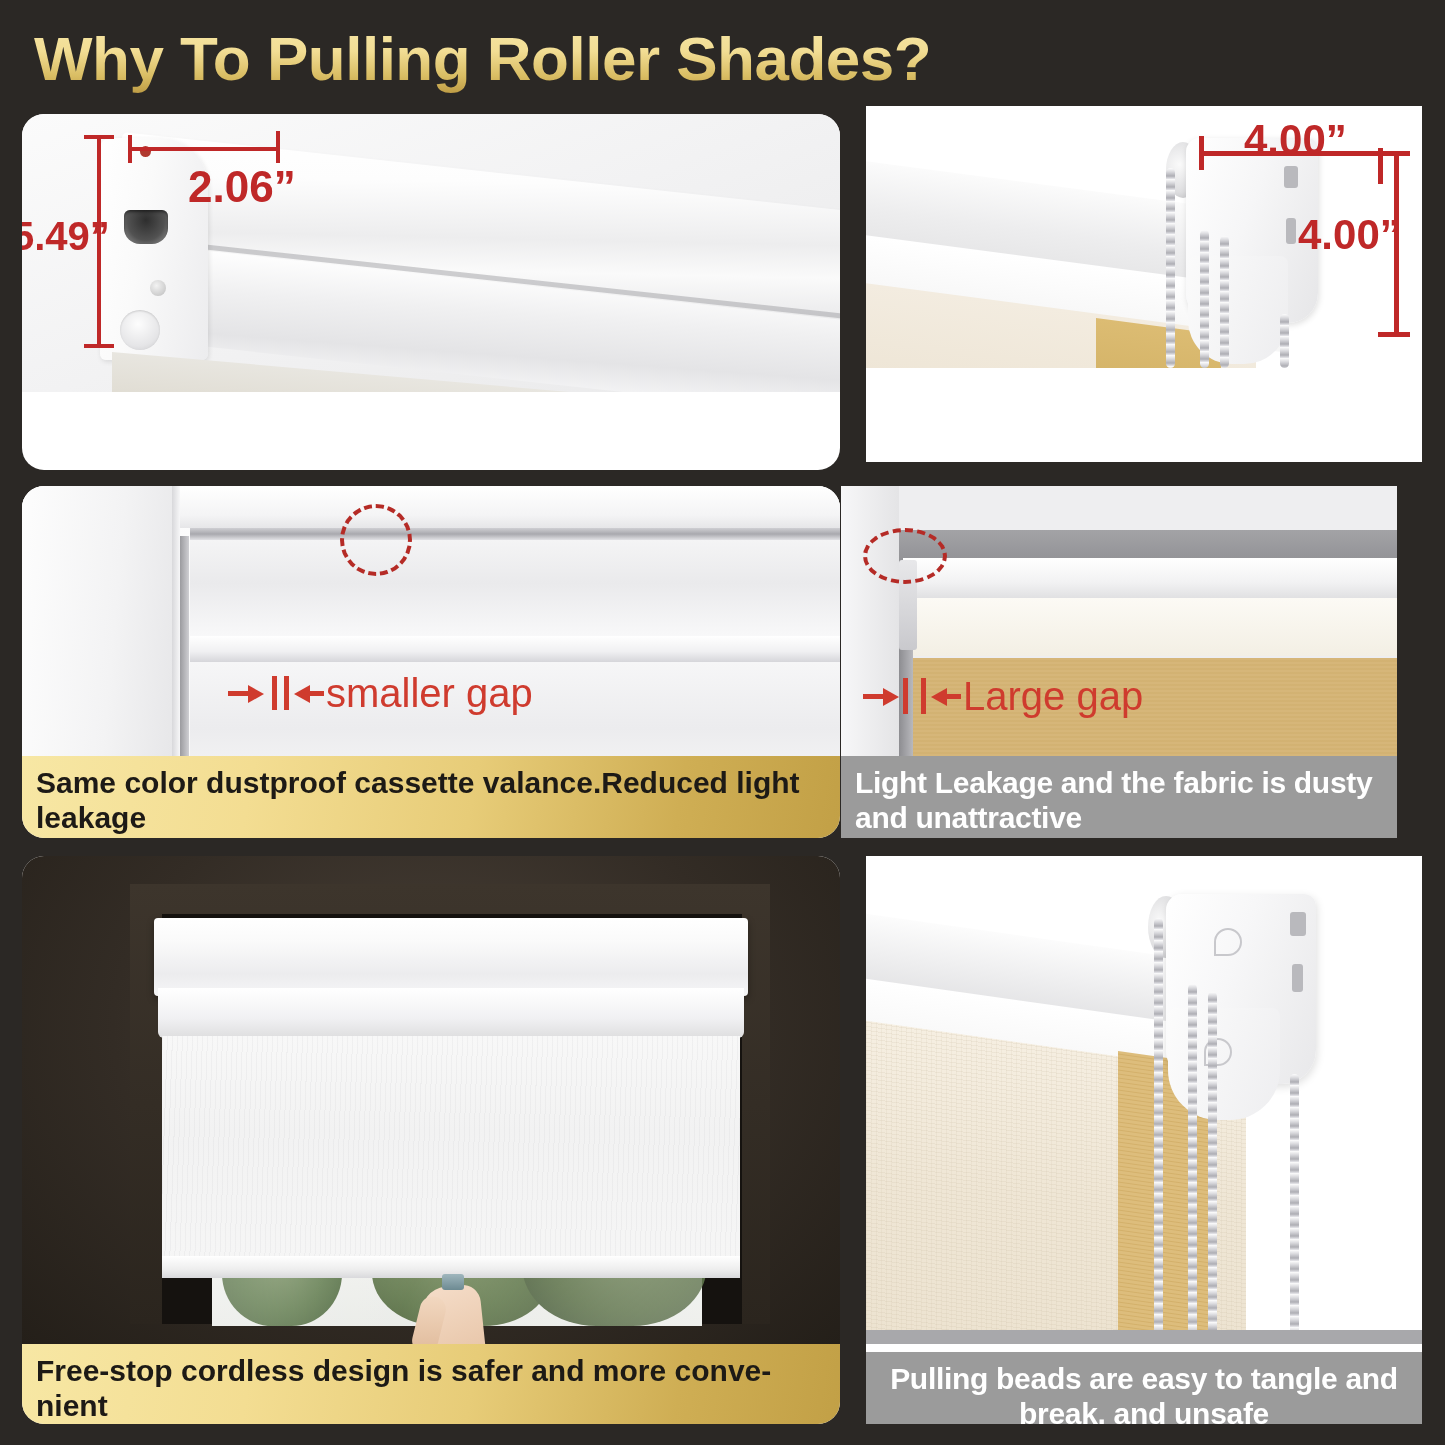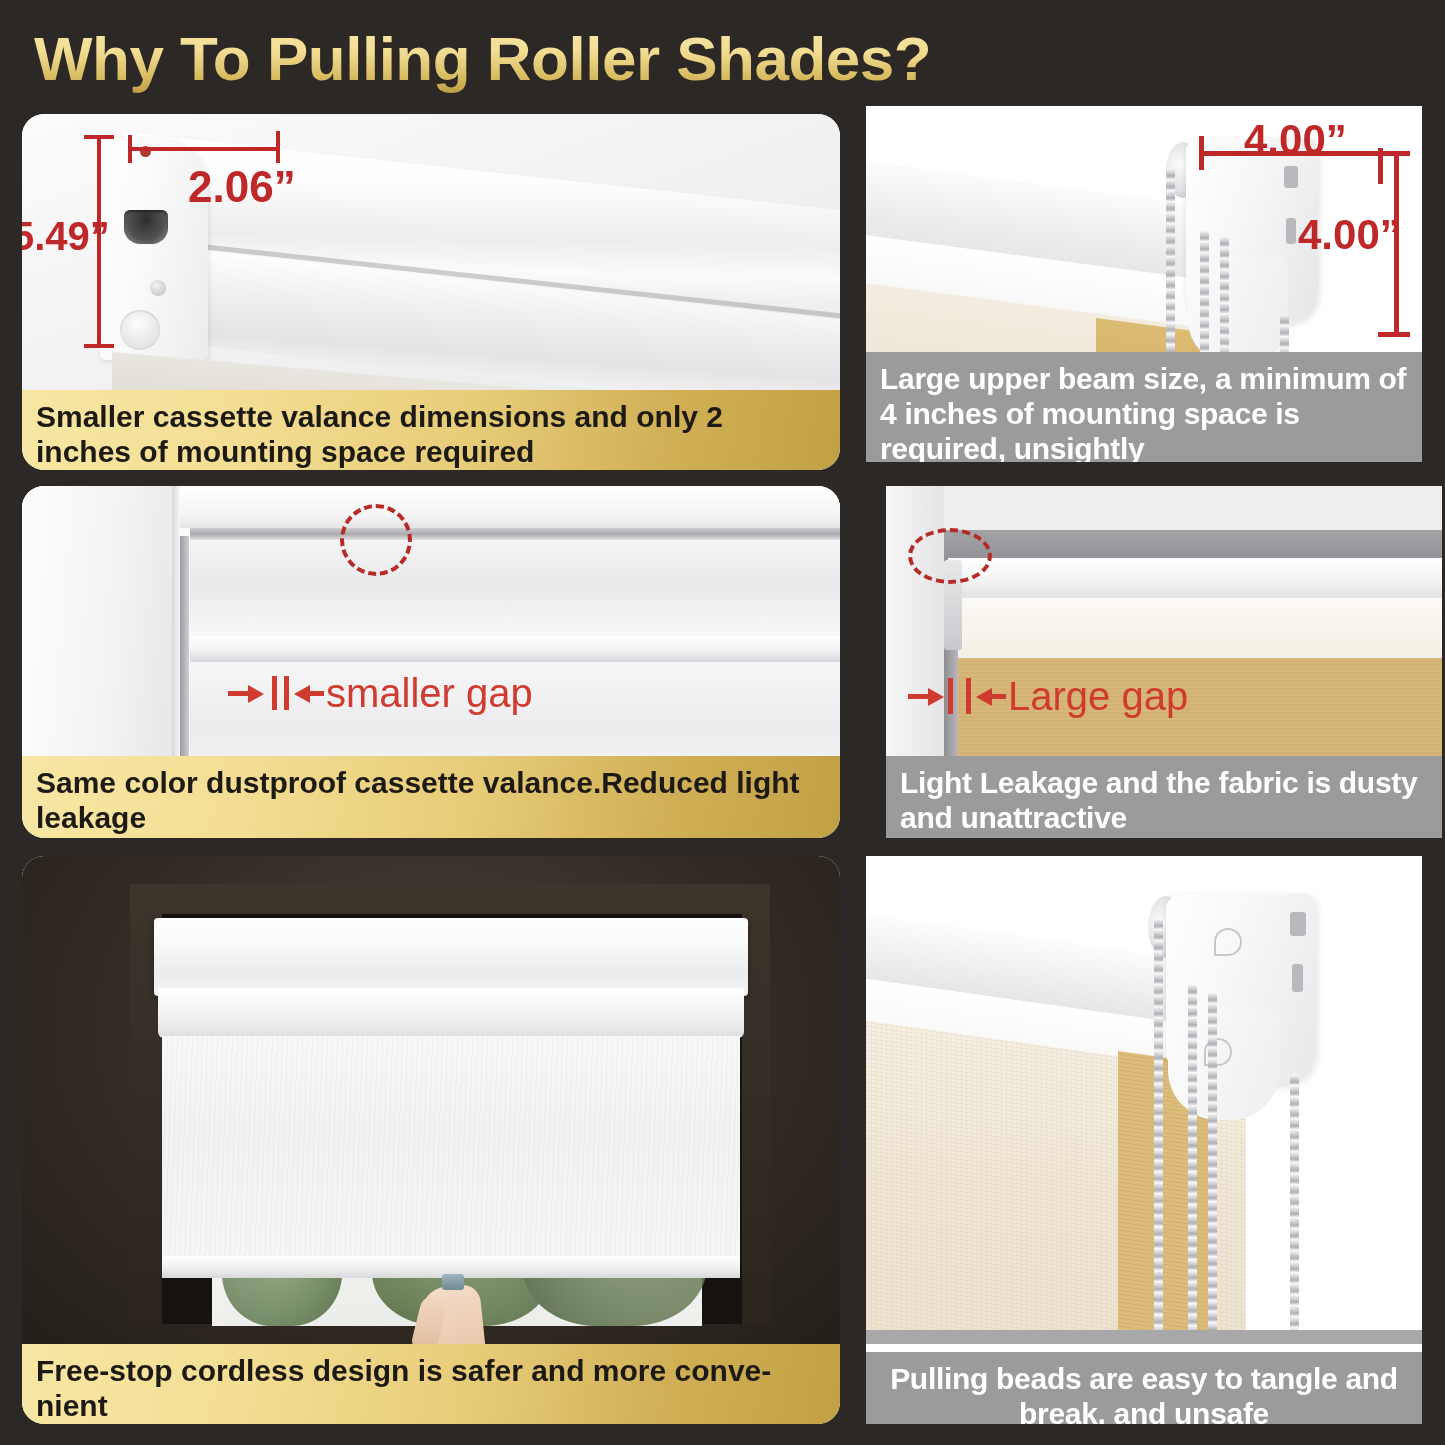--- a/index.html
+++ b/index.html
@@ -363,21 +363,20 @@
       <div class="dim-line" style="left:106px; top:33px; width:152px; height:4px;"></div>
       <div class="dim-line" style="left:106px; top:21px; width:4px; height:28px;"></div>
       <div class="dim-line" style="left:254px; top:17px; width:4px; height:32px;"></div>
       <div class="dim-label" style="left:166px; top:12px; font-size:44px;margin-top:36px;">2.06”</div>
 
       <div class="dim-line" style="left:75px; top:21px; width:4px; height:213px;"></div>
       <div class="dim-line" style="left:62px; top:21px; width:30px; height:4px;"></div>
       <div class="dim-line" style="left:62px; top:230px; width:30px; height:4px;"></div>
       <div class="dim-label" style="left:-10px; top:100px; font-size:40px;">5.49”</div>
     </div>
-    <div class="caption gold" style="height:80px;">Smaller cassette valance dimensions and only 2 inches of mounting space required</div>
   </div>
 
   <div class="panel con" style="left:866px; top:106px; width:556px; height:356px;">
     <div class="photo" style="height:262px;">
       <div class="p2-bg"></div>
       <div class="p2-fab-top"></div>
       <div class="p2-fab-white"></div>
       <div class="p2-fab-cream"></div>
       <div class="p2-fab-tan"></div>
       <div class="p2-roll"></div>
@@ -393,21 +392,20 @@
       <div class="dim-line" style="left:333px; top:45px; width:184px; height:5px;"></div>
       <div class="dim-line" style="left:333px; top:30px; width:5px; height:34px;"></div>
       <div class="dim-line" style="left:512px; top:42px; width:5px; height:36px;"></div>
       <div class="dim-label" style="left:378px; top:10px; font-size:42px;">4.00”</div>
 
       <div class="dim-line" style="left:528px; top:45px; width:5px; height:185px;"></div>
       <div class="dim-line" style="left:512px; top:45px; width:32px; height:5px;"></div>
       <div class="dim-line" style="left:512px; top:226px; width:32px; height:5px;"></div>
       <div class="dim-label" style="left:432px; top:105px; font-size:42px;">4.00”</div>
     </div>
-    <div class="caption gray" style="height:110px;">Large upper beam size, a minimum of 4 inches of mounting space is required, unsightly</div>
   </div>
 
   <div class="panel pro" style="left:22px; top:486px; width:818px; height:352px;">
     <div class="photo" style="height:270px;">
       <div class="p3-bg"></div>
       <div class="p3-frame-top"></div>
       <div class="p3-rail"></div>
       <div class="p3-fab1"></div>
       <div class="p3-slat"></div>
       <div class="p3-fab2"></div>
@@ -421,21 +419,21 @@
       <div class="arrow-r" style="left:226px; top:199px;"></div>
       <div class="tick" style="left:250px; top:190px; width:5px; height:34px;"></div>
       <div class="tick" style="left:262px; top:190px; width:5px; height:34px;"></div>
       <div class="arrow-l" style="left:272px; top:199px;"></div>
       <div class="arrow-stem" style="left:288px; top:205px; width:14px;"></div>
       <div class="gap-label" style="left:304px; top:185px; font-size:40px;">smaller gap</div>
     </div>
     <div class="caption gold" style="height:82px;">Same color dustproof cassette valance.Reduced light leakage</div>
   </div>
 
-  <div class="panel con" style="left:886px; top:486px; width:556px; height:352px;">
+  <div class="panel con" style="left:841px; top:486px; width:556px; height:352px;">
     <div class="photo" style="height:270px;">
       <div class="p4-bg"></div>
       <div class="p4-dark"></div>
       <div class="p4-tube"></div>
       <div class="p4-white"></div>
       <div class="p4-tan"></div>
       <div class="p4-wall"></div>
       <div class="p4-gapbar"></div>
       <div class="p4-clip"></div>
 

